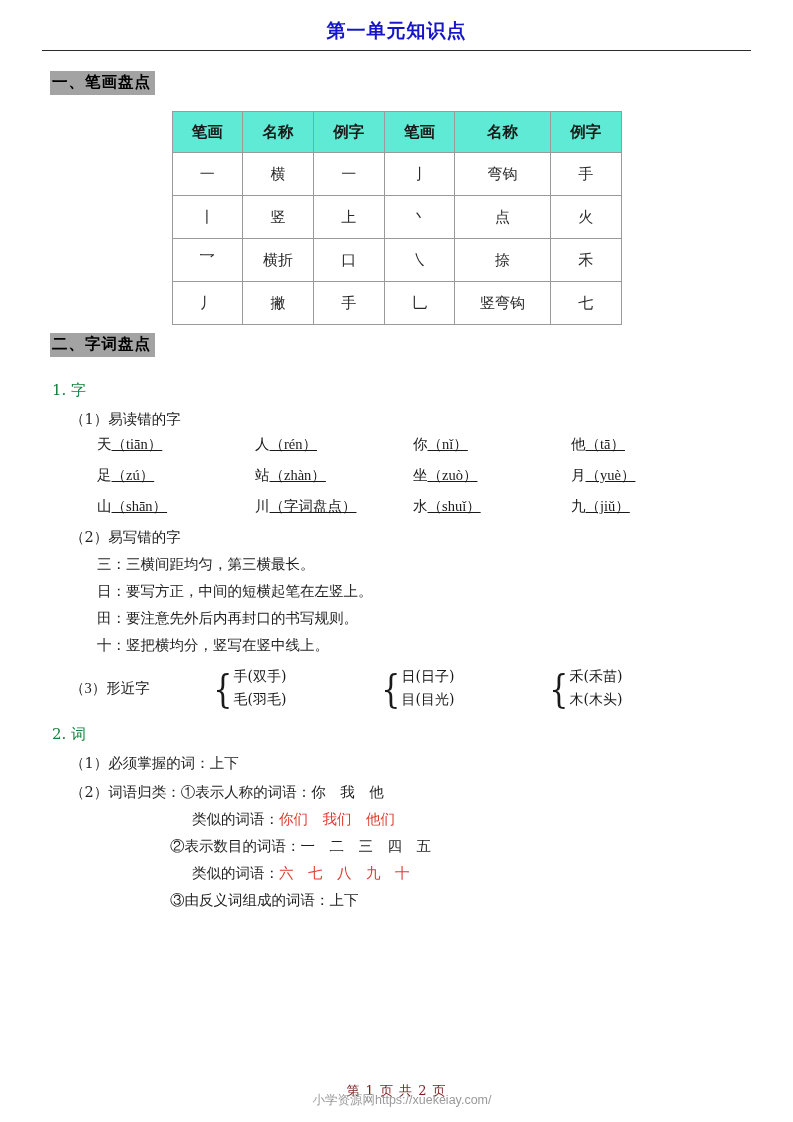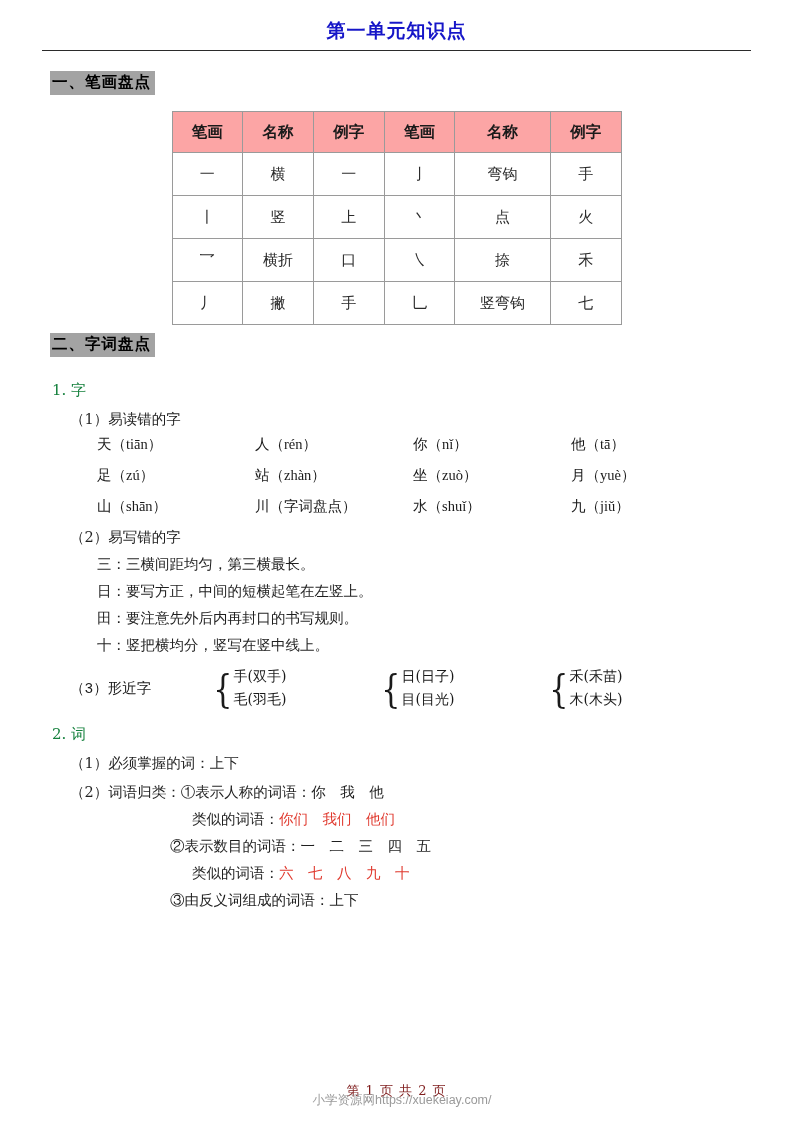--- a/index.html
+++ b/index.html
@@ -66,21 +66,21 @@
   table.strokes th,
   table.strokes td {
     border: 1px solid #9a9a9a;
     text-align: center;
     vertical-align: middle;
     height: 38px;
     padding: 2px 4px;
     font-family: "DejaVu Serif", "Liberation Serif", serif;
   }
   table.strokes th {
-    background: #fca5a5;
+    background: #5eead4;
     font-weight: bold;
     font-size: 15.5px;
     height: 36px;
   }
   table.strokes td {
     background: #ffffff;
     font-size: 15px;
     color: #2a2a2a;
   }
 
@@ -114,32 +114,33 @@
     margin-bottom: 12px;
   }
   .pinyin-cell {
     width: 158px;
     font-size: 14.5px;
     font-family: "DejaVu Serif", "Liberation Serif", serif;
     white-space: nowrap;
   }
   .pinyin-cell .py {
     font-family: "Liberation Serif", "DejaVu Serif", serif;
+    text-decoration: underline;
   }
 
   
   .xingjin-row {
     display: flex;
     align-items: center;
     margin: 10px 0 4px 28px;
   }
   .xingjin-label {
     font-size: 14.5px;
     width: 140px;
-    font-family: Liberation Mono, monospace;
+    font-family: Liberation Serif, serif;
   }
   .brace-group {
     display: flex;
     align-items: center;
     width: 168px;
   }
   .brace {
     font-size: 40px;
     line-height: 0.85;
     font-weight: 300;

